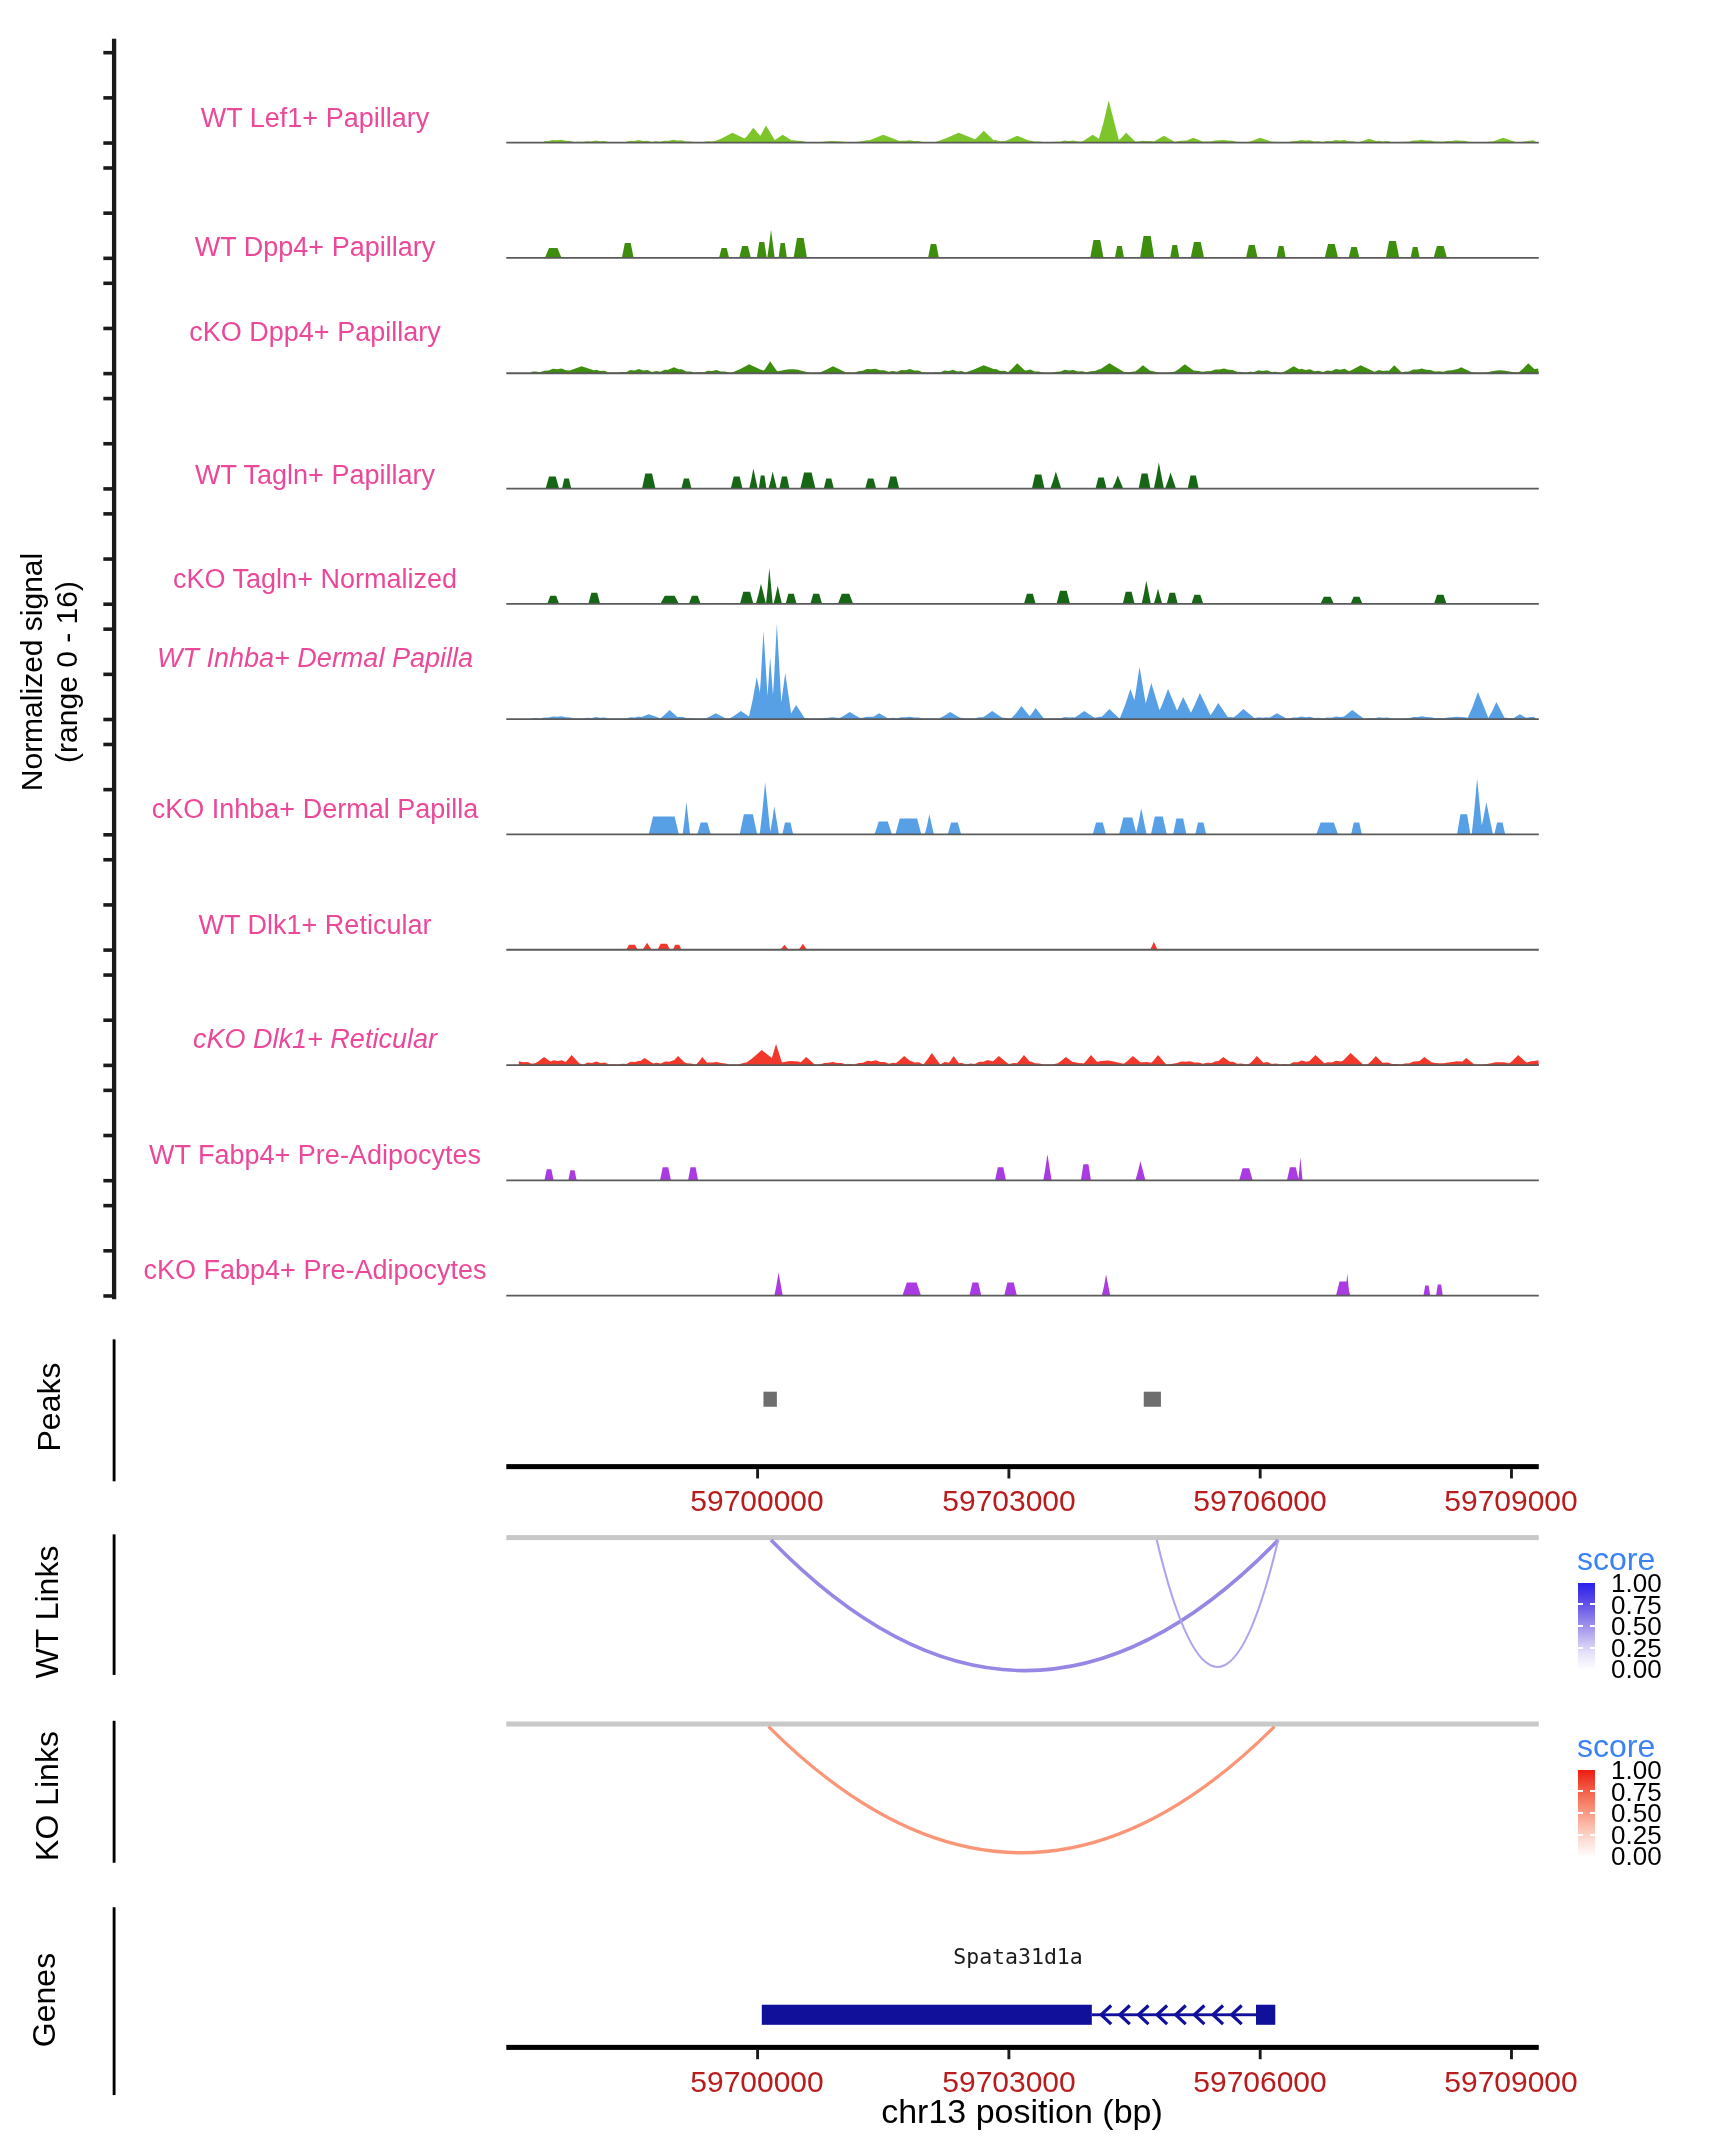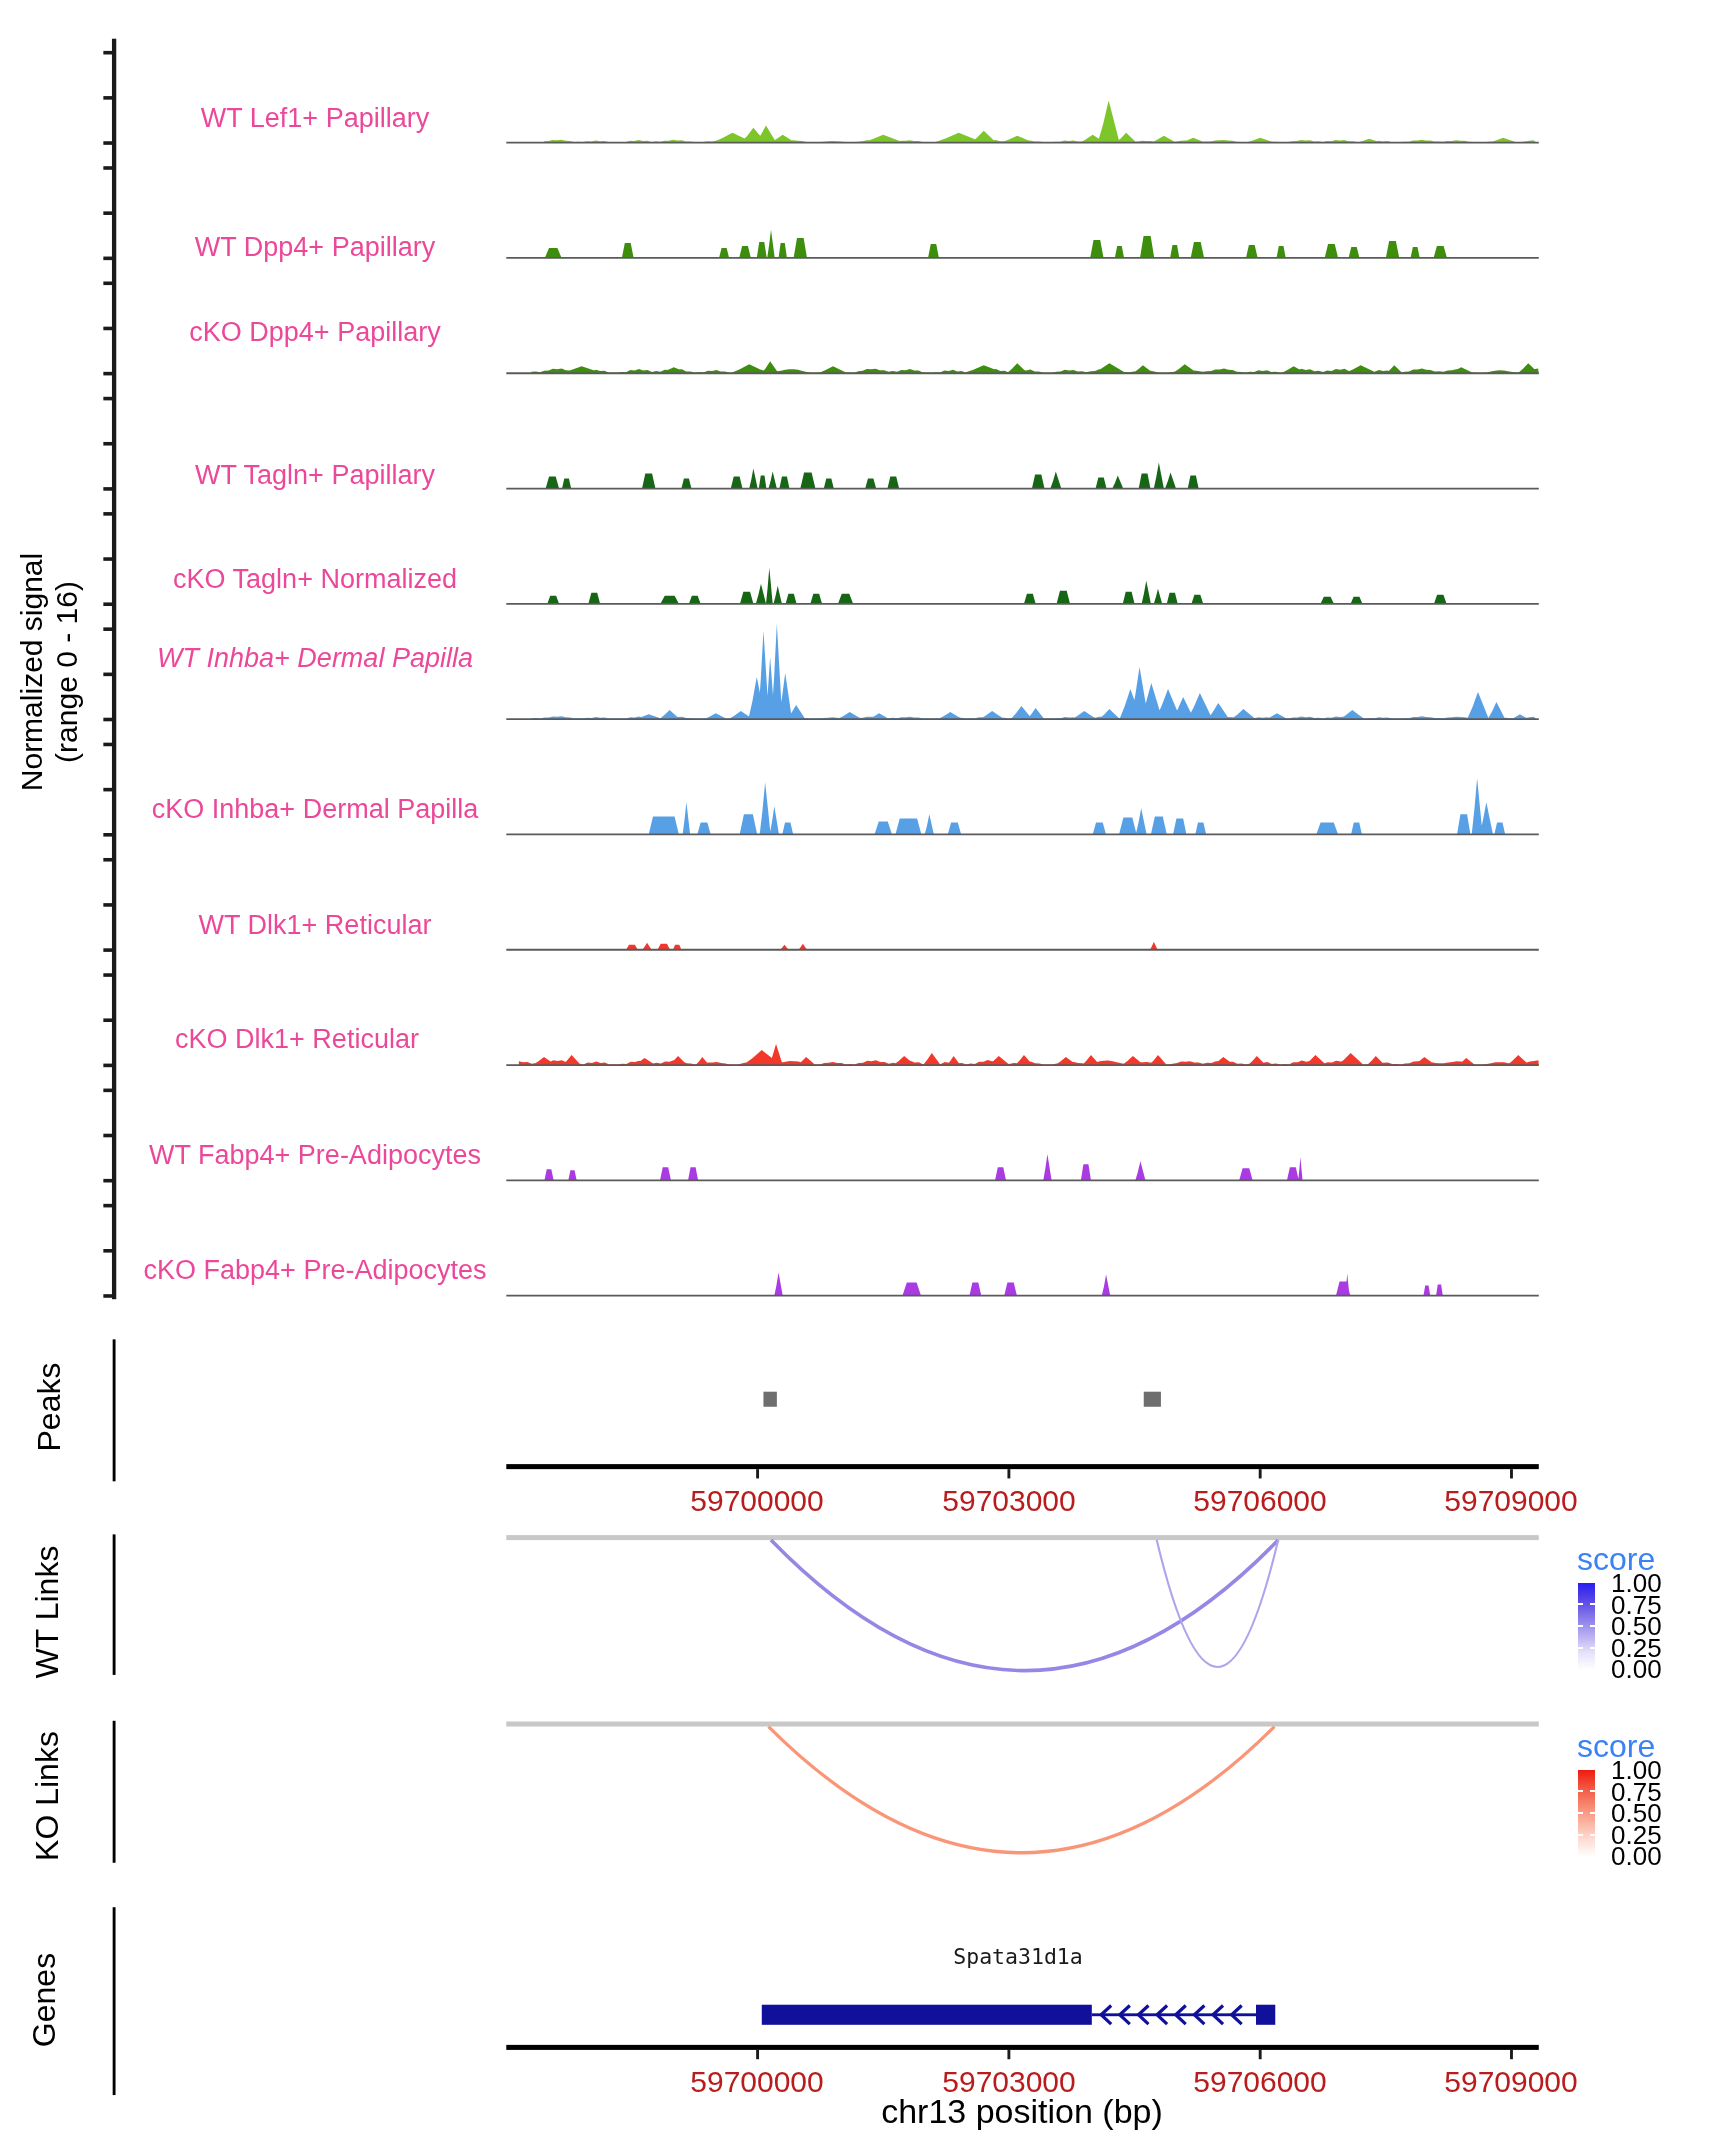--- a/index.html
+++ b/index.html
@@ -162,21 +162,21 @@
 </div>
 
 <div class="tracklabel" style="left:315px;top:118px;">WT Lef1+ Papillary</div>
 <div class="tracklabel" style="left:315px;top:247px;">WT Dpp4+ Papillary</div>
 <div class="tracklabel" style="left:315px;top:332px;">cKO Dpp4+ Papillary</div>
 <div class="tracklabel" style="left:315px;top:463px;margin-top:12px;">WT Tagln+ Papillary</div>
 <div class="tracklabel" style="left:315px;top:579px;">cKO Tagln+ Normalized</div>
 <div class="tracklabel" style="left:315px;top:658px;font-style:italic;">WT Inhba+ Dermal Papilla</div>
 <div class="tracklabel" style="left:315px;top:809px;">cKO Inhba+ Dermal Papilla</div>
 <div class="tracklabel" style="left:315px;top:925px;">WT Dlk1+ Reticular</div>
-<div class="tracklabel" style="left:297px;top:1039px;">cKO Dlk1+ Reticular</div>
+<div class="tracklabel" style="left:315px;top:1039px;font-style:italic;">cKO Dlk1+ Reticular</div>
 <div class="tracklabel" style="left:315px;top:1155px;">WT Fabp4+ Pre-Adipocytes</div>
 <div class="tracklabel" style="left:315px;top:1270px;">cKO Fabp4+ Pre-Adipocytes</div>
 <div class="ticklabel" style="left:757px;top:1484px;">59700000</div>
 <div class="ticklabel" style="left:1009px;top:1484px;">59703000</div>
 <div class="ticklabel" style="left:1260px;top:1484px;">59706000</div>
 <div class="ticklabel" style="left:1511px;top:1484px;">59709000</div>
 <div class="ticklabel" style="left:757px;top:2065px;">59700000</div>
 <div class="ticklabel" style="left:1009px;top:2065px;">59703000</div>
 <div class="ticklabel" style="left:1260px;top:2065px;">59706000</div>
 <div class="ticklabel" style="left:1511px;top:2065px;">59709000</div>

